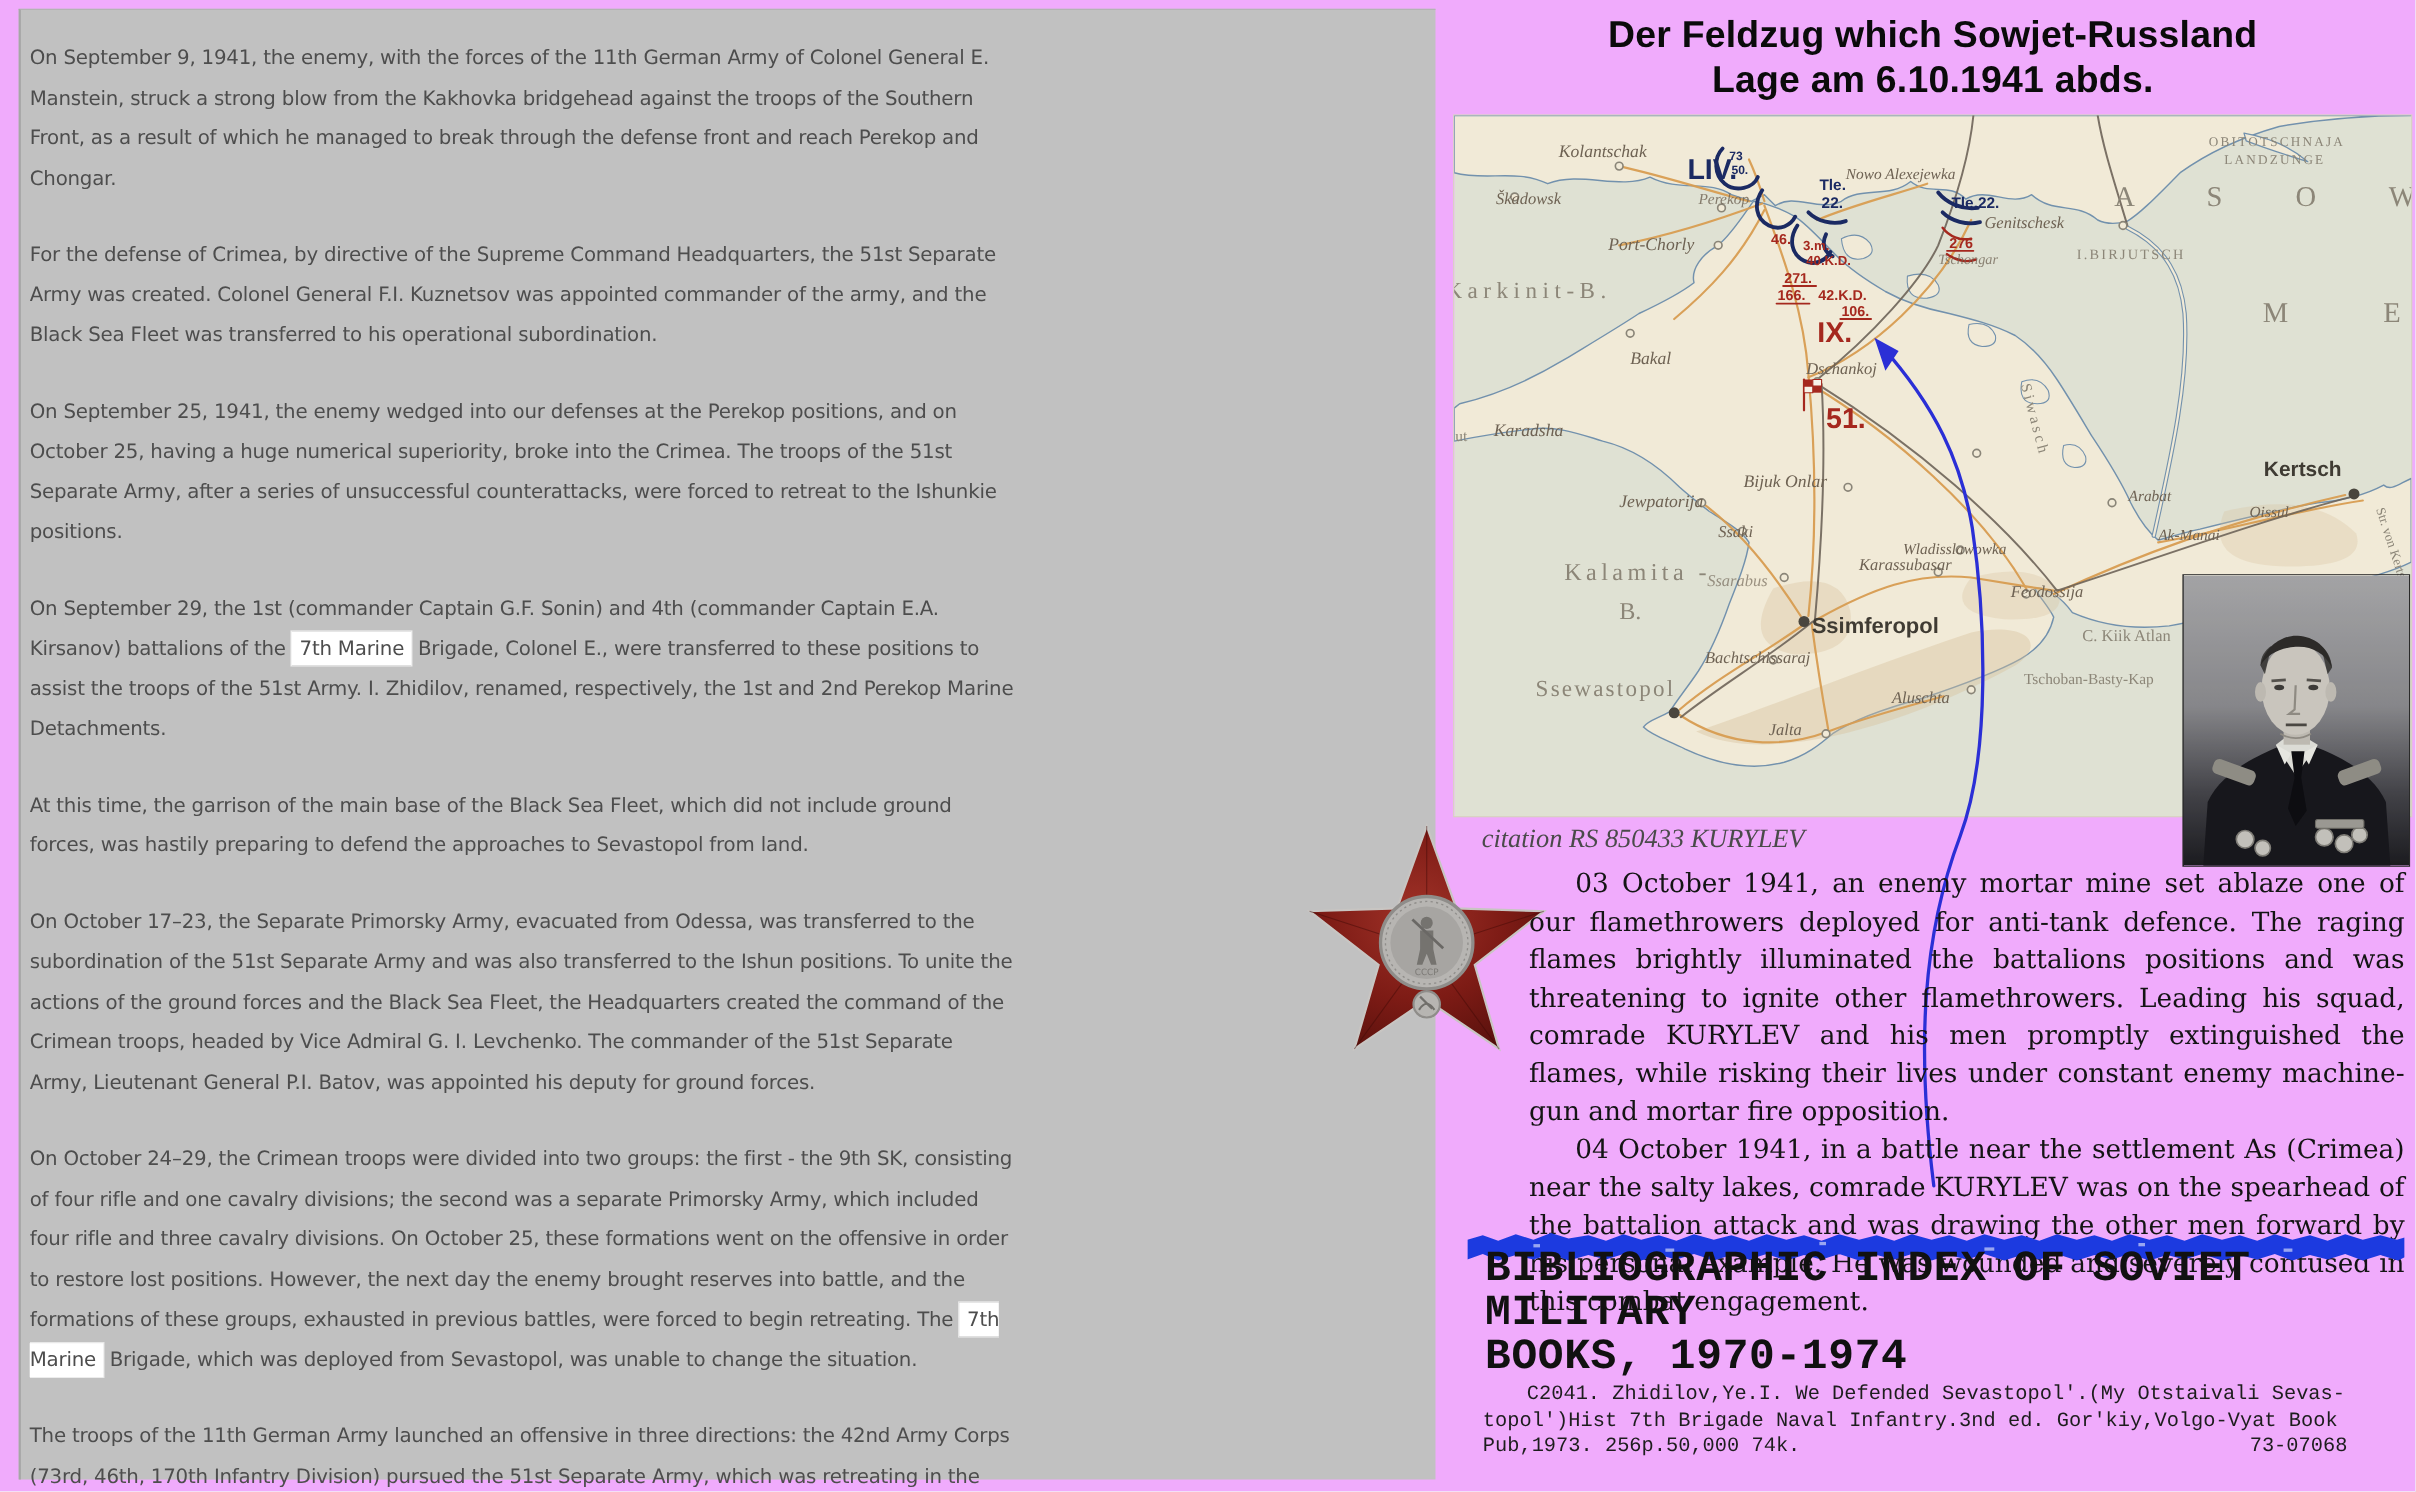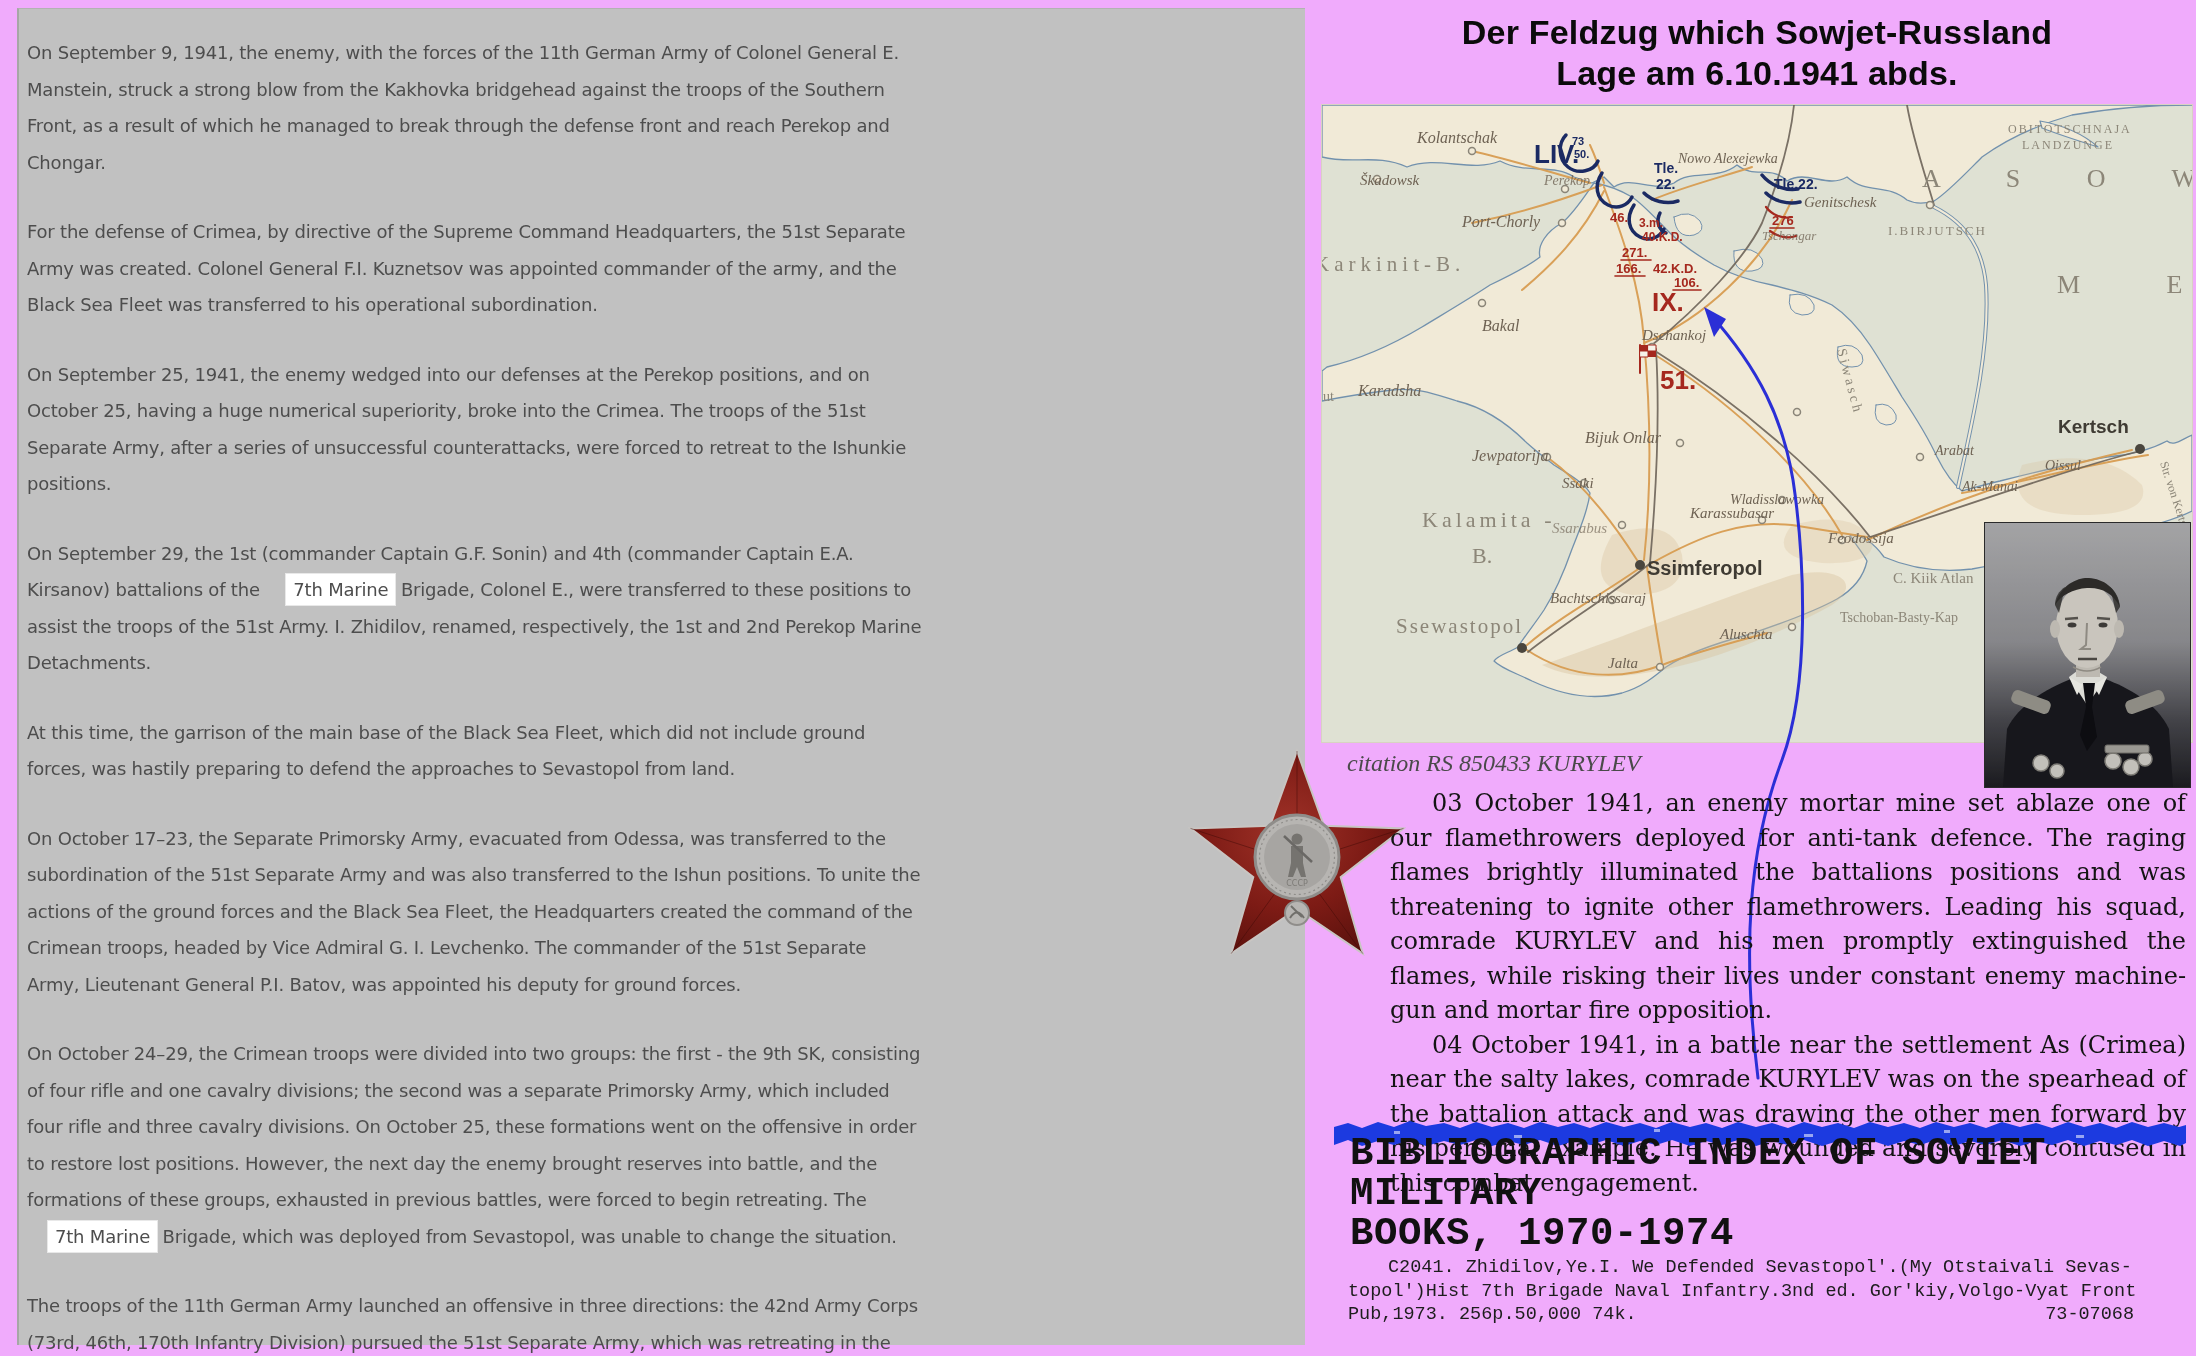--- a/index.html
+++ b/index.html
@@ -4,21 +4,21 @@
 <style>
   html,body{margin:0;padding:0;background:#ffffff;}
   .stage{position:relative;width:2196px;height:1356px;background:#f0abfc;overflow:hidden;
          font-family:"DejaVu Sans",sans-serif;}
   
   .left-panel{position:absolute;left:17px;top:8px;width:1286px;height:1336px;
               background:#c1c1c1;border-left:2px solid #a6a6a6;border-top:1px solid #b2b2b2;}
   .left-panel-inner{padding:26px 0 0 8px;width:897px;}
   .left-panel p{margin:0 0 33px 0;font-size:18px;line-height:36.5px;letter-spacing:-0.2px;
                 color:#4d4d4d;}
-  .hl{background:#ffffff;padding:5px 7px;box-shadow:0 0 0 1px #e8e8e8;margin-left:21px;}
+  .hl{background:#ffffff;padding:5px 7px;box-shadow:0 0 0 1px #e8e8e8;}
   
   .map-title{position:absolute;left:1322px;top:12px;width:870px;text-align:center;
              font-family:"Liberation Sans",sans-serif;font-weight:bold;font-size:34px;
              line-height:41px;color:#0b0b0b;letter-spacing:0.2px;}
   
   .map-wrap{position:absolute;left:1322px;top:105px;width:870px;height:637px;
             box-shadow:0 0 0 1px #d8d2c2;}
   .map-wrap svg{display:block;}
   text{user-select:none;}
   .lbl-place{font-family:"Liberation Serif",serif;font-style:italic;fill:#6e6253;}
@@ -350,20 +350,20 @@
         <rect x="742" y="16" width="8" height="3"></rect>
     </g>
   </svg>
 
   <div class="biblio-heading">
     <div>BIBLIOGRAPHIC INDEX OF SOVIET MILITARY</div>
     <div>BOOKS, 1970-1974</div>
   </div>
   <div class="biblio-entry">
     <div class="bl1">C2041. Zhidilov,Ye.I. We Defended Sevastopol'.(My Otstaivali Sevas-</div>
-    <div class="bl2">topol')Hist 7th Brigade Naval Infantry.3nd ed. Gor'kiy,Volgo-Vyat Front</div>
+    <div class="bl2">topol')Hist 7th Brigade Naval Infantry.3nd ed. Gor'kiy,Volgo-Vyat Book</div>
     <div class="bl3">
       <span>Pub,1973. 256p.50,000 74k.</span>
       <span>73-07068</span>
     </div>
   </div>
 
 </div>
 
 </body></html>

